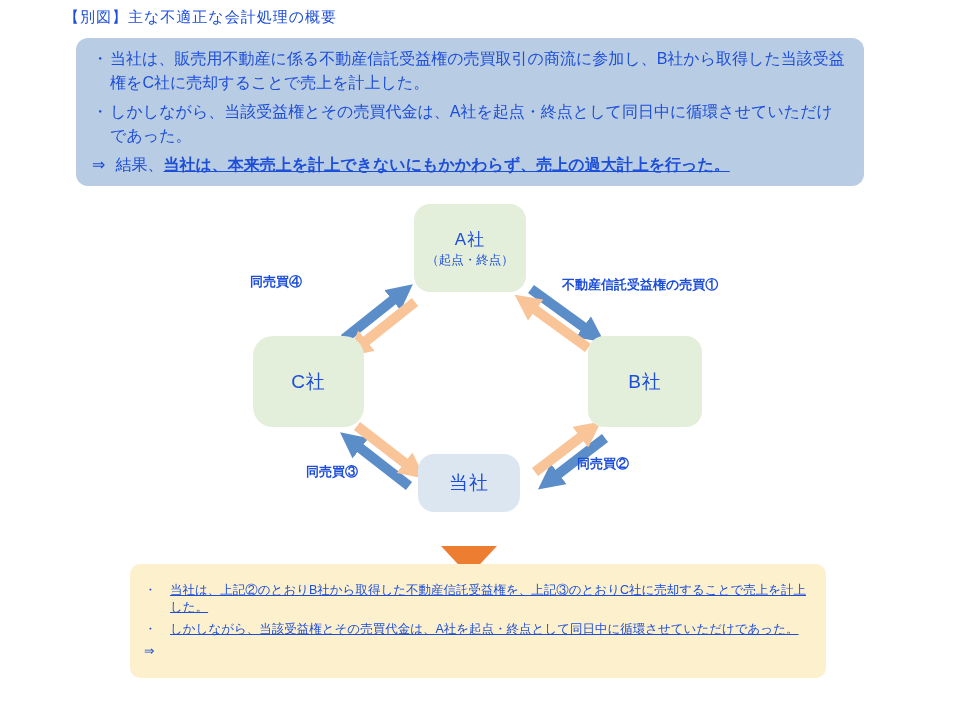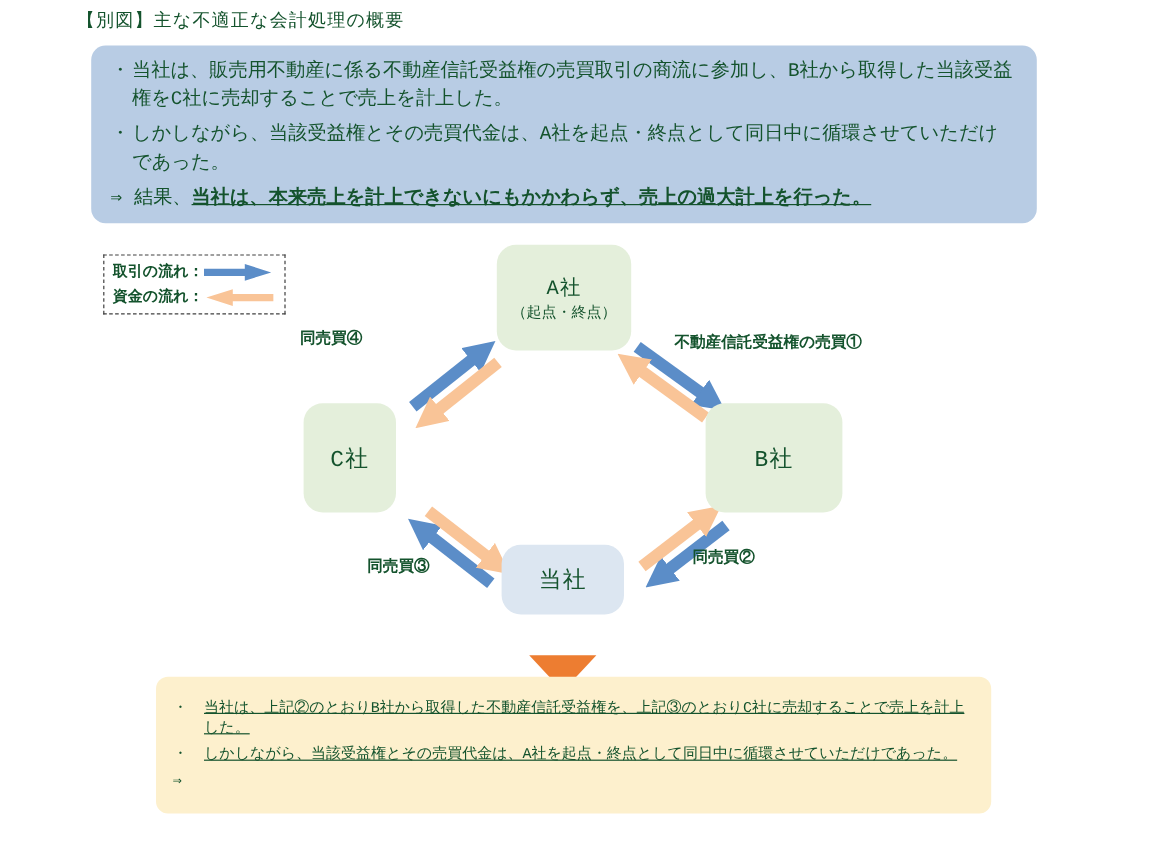--- a/index.html
+++ b/index.html
@@ -1,19 +1,19 @@
 <!DOCTYPE html>
 <html style="--summary-box-bg: #b8cce4; --company-box-bg: #e4efdb; --own-company-box-bg: #dce6f1; --detail-box-bg: #fdf0cd; --transaction-arrow: #5b8dc8; --funds-arrow: #f9c497; --pointer-triangle: #ed7d31;"><head>
 <meta charset="utf-8">
 <style>
   * { margin:0; padding:0; box-sizing:border-box; }
   html,body { background:#ffffff; }
   .page {
     position:relative; width:960px; height:720px; overflow:hidden;
-    font-family:Liberation Mono, monospace; color:#14532d; background:#fff;
+    font-family:Liberation Sans, sans-serif; color:#1d4ed8; background:#fff;
   }
   .abs { position:absolute; }
 
   .page-title { left:64px; top:8px; font-size:15px; letter-spacing:1px; }
 
   
   .summary-box {
     left:76px; top:38px; width:788px; height:148px;
     background:var(--summary-box-bg,#b8cce4); border-radius:12px;
     padding:10px 16px; display:flex; flex-direction:column; justify-content:center; gap:5px;
@@ -39,21 +39,21 @@
   .poly-f { fill:var(--funds-arrow,#f9c497); }
 
   
   .node {
     display:flex; flex-direction:column; align-items:center; justify-content:center;
     border-radius:16px; z-index:2; text-align:center;
   }
   .node-green { background:var(--company-box-bg,#e4efdb); }
   .node-blue  { background:var(--own-company-box-bg,#dce6f1); }
   .node-a   { left:414px; top:204px; width:112px; height:88px; }
-  .node-c   { left:253px; top:336px; width:77px;  height:91px; }
+  .node-c   { left:253px; top:336px; width:111px;  height:91px;border-radius:20px; }
   .node-b   { left:588px; top:336px; width:114px; height:91px; }
   .node-own { left:418px; top:454px; width:102px; height:58px; }
   .node .nm  { font-size:17px; letter-spacing:1px; }
   .node-c .nm, .node-b .nm, .node-own .nm { font-size:19px; }
   .node .sub { font-size:12.5px; margin-top:1px; }
 
   
   .edge-label { font-size:13px; font-weight:bold; white-space:nowrap; z-index:3; }
   .el-4 { left:250px; top:273px; }
   .el-1 { left:562px; top:276px; }
@@ -95,34 +95,20 @@
     <div class="li">
       <span class="marker">・</span>
       <span>しかしながら、当該受益権とその売買代金は、A社を起点・終点として同日中に循環させていただけであった。</span>
     </div>
     <div class="li">
       <span class="marker arrow">⇒</span>
       <span><span>結果、</span><span class="emph">当社は、本来売上を計上できないにもかかわらず、売上の過大計上を行った。</span></span>
     </div>
   </div>
 
-  <div class="abs legend">
-    <div class="legend-row">
-      <span class="lbl">取引の流れ：</span>
-      <svg width="58" height="16">
-        <polygon class="poly-t" points="0,5 34,5 34,1 56,8 34,15 34,11 0,11"></polygon>
-      </svg>
-    </div>
-    <div class="legend-row">
-      <span class="lbl">資金の流れ：</span>
-      <svg width="58" height="16">
-        <polygon class="poly-f" points="58,5 24,5 24,1 2,8 24,15 24,11 58,11"></polygon>
-      </svg>
-    </div>
-  </div>
 
   <svg class="abs diagram-svg" width="960" height="720">
     <defs>
       <marker id="head-t" markerWidth="2.6" markerHeight="2.6" refX="0.7" refY="1.3" orient="auto">
         <path class="t-head" d="M0,0 L2.6,1.3 L0,2.6 z"></path>
       </marker>
       <marker id="head-f" markerWidth="2.6" markerHeight="2.6" refX="0.7" refY="1.3" orient="auto">
         <path class="f-head" d="M0,0 L2.6,1.3 L0,2.6 z"></path>
       </marker>
     </defs>

